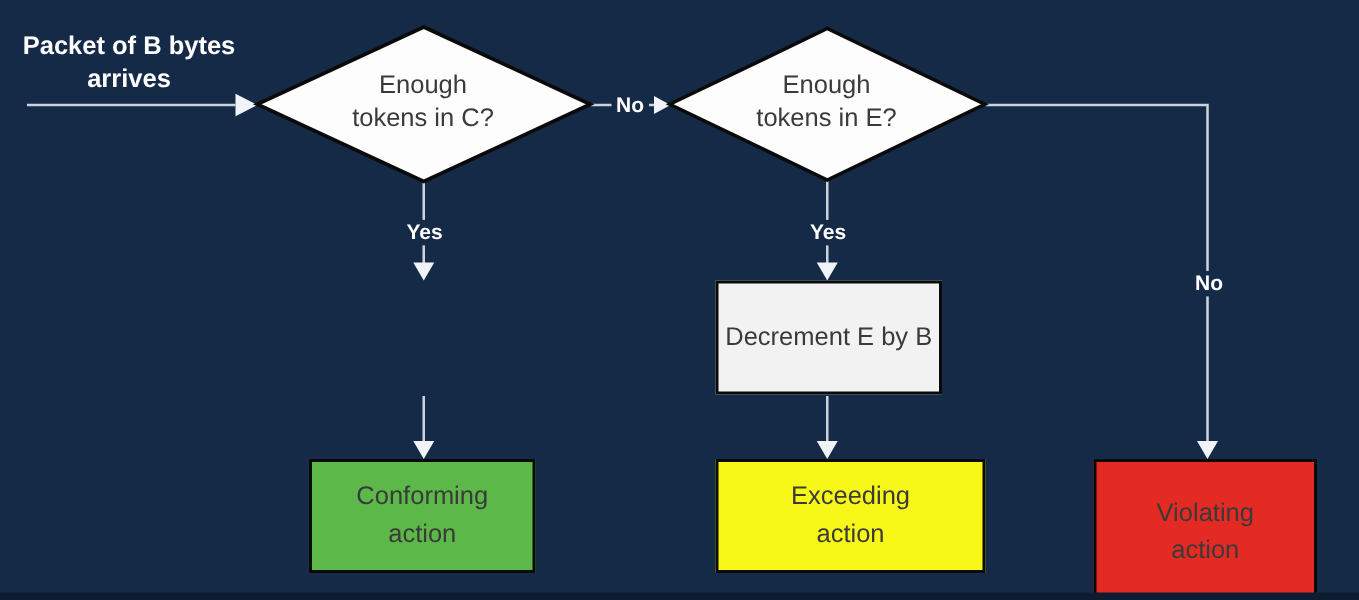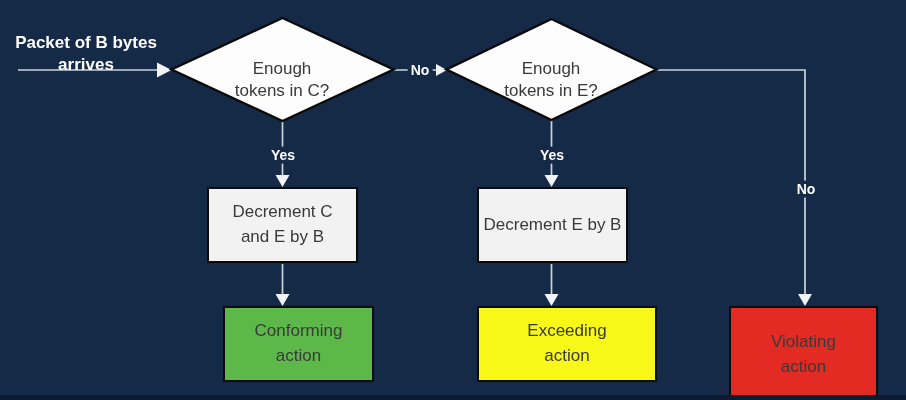--- a/index.html
+++ b/index.html
@@ -38,21 +38,20 @@
     width: 906px; height: 400px;
   }
   .connector { stroke: var(--connector); stroke-width: 1.7; fill: none; }
   .arrowhead { fill: var(--arrowhead); stroke: none; }
   .decision-shape { fill: var(--decision-fill); stroke: var(--node-border); stroke-width: 2.4; }
   .txt {
     position: absolute;
     white-space: pre-line;
     text-align: center;
     line-height: 1.32;
-    margin-top: 12px;
   }
   .start-label {
     left: 8px; top: 20px; width: 156px;
     color: var(--edge-label-text);
     font-size: 17px;
     font-weight: 600;
   }
   .decision-label {
     width: 160px;
     color: var(--node-text);
@@ -68,21 +67,21 @@
     justify-content: center;
     text-align: center;
     color: var(--node-text);
     font-size: 17px;
     line-height: 1.45;
     white-space: pre-line;
   }
   .process { background: var(--process-fill); }
   .box-decrement-ce { left: 207px; top: 187px; width: 151px; height: 76px; }
   .box-decrement-e  { left: 477px; top: 187px; width: 151px; height: 76px; }
-  .action-conforming { left: 223px; top: 306px; width: 151px; height: 76px; background: var(--conforming-fill); }
+  .action-conforming { left: 206px; top: 306px; width: 151px; height: 76px; background: var(--conforming-fill); }
   .action-exceeding  { left: 477px; top: 306px; width: 180px; height: 76px; background: var(--exceeding-fill); }
   .action-violating  { left: 729px; top: 306px; width: 149px; height: 97px; background: var(--violating-fill); }
   .edge-label {
     position: absolute;
     transform: translate(-50%, -50%);
     background: var(--background);
     color: var(--edge-label-text);
     font-size: 14px;
     font-weight: 600;
     padding: 0 3px;
@@ -126,24 +125,20 @@
   </svg>
 
   <div class="txt start-label">Packet of B bytes
 arrives</div>
 
   <div class="txt decision-label c">Enough
 tokens in C?</div>
   <div class="txt decision-label e">Enough
 tokens in E?</div>
 
-  <div class="node-box process box-decrement-ce">
-    <span>Decrement C
-and E by B</span>
-  </div>
   <div class="node-box process box-decrement-e">
     <span>Decrement E by B</span>
   </div>
 
   <div class="node-box action-conforming">
     <span>Conforming
 action</span>
   </div>
   <div class="node-box action-exceeding">
     <span>Exceeding

